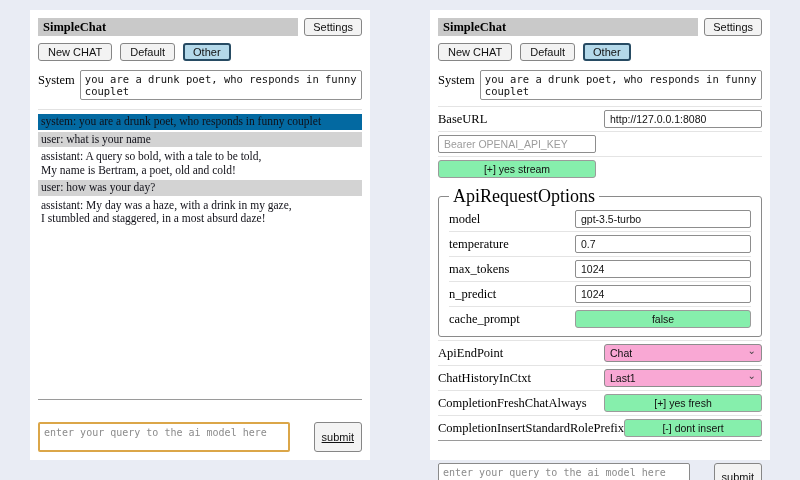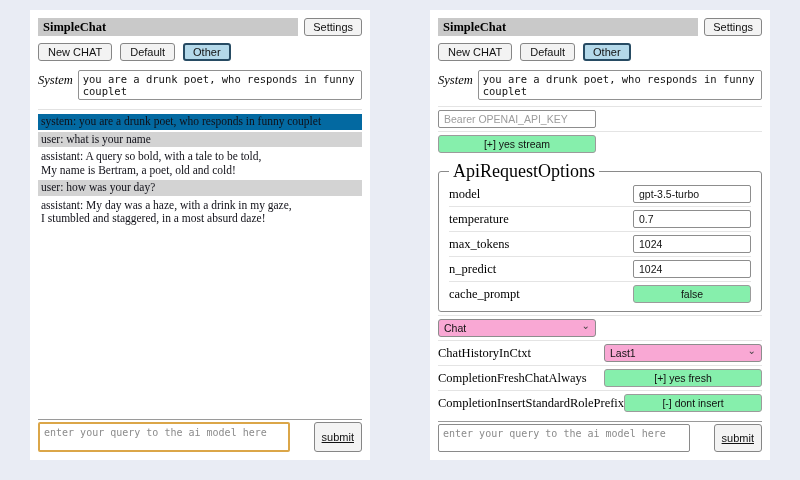--- a/index.html
+++ b/index.html
@@ -28,21 +28,21 @@
     font-family:"Liberation Sans", sans-serif;font-size:11px;
     background:#f3f3f3;border:1px solid #868686;border-radius:3px;
     padding:1px 8px;color:#111;cursor:pointer;
   }
   .tabs-row{display:flex;gap:8px;margin-top:7px;}
   .tabs-row .btn{padding:2px 9px;}
   .tab-active{
     background:#b4d9ea;border:2px solid #274b63;padding:1px 8px !important;
   }
   .system-row{display:flex;gap:5px;margin-top:9px;align-items:flex-start;}
-  .sys-label{font-size:12.5px;padding-top:3px;font-style:italic;}
+  .sys-label{font-size:12.5px;padding-top:3px;}
   .sys-ta{
     flex:1;height:24px;resize:none;
     font-family:"DejaVu Sans Mono", monospace;font-size:10.5px;
     border:1px solid #919191;border-radius:2px;padding:2px 4px;color:#111;
     outline:none;
   }
 
   
   .chat{margin-top:9px;border-top:1px solid #e2e2e2;padding-top:4px;}
   .msg{
@@ -82,26 +82,26 @@
     display:flex;align-items:center;justify-content:space-between;
     padding:0 5px;color:#111;cursor:pointer;
   }
   .chev{color:#444;font-size:10px;line-height:1;transform:translateY(-2px);}
   fieldset.api-opts{
     border:1px solid #8a8a8a;border-radius:3px;
     margin:5px 0 3px 0;padding:0 10px 5px 10px;
   }
   fieldset.api-opts legend{font-size:18px;padding:0 4px;}
   fieldset.api-opts .srow:first-of-type{border-top:none;}
-  fieldset.api-opts .sctrl{width:118px;}
+  fieldset.api-opts .sctrl{width:176px;}
 
   
   .input-area{
     margin-top:auto;border-top:1px solid #9a9a9a;
-    padding-top:2px;display:flex;gap:24px;align-items:stretch;
+    padding-top:22px;display:flex;gap:24px;align-items:stretch;
   }
   .query{
     flex:1;height:20px;resize:none;
     font-family:"DejaVu Sans Mono", monospace;font-size:10px;
     border:1px solid #8a8a8a;border-radius:2px;padding:3px 4px;color:#111;
     outline:none;
   }
   .query::placeholder{color:#8b8b8b;}
   .query.focused{border:2px solid #dba648;}
   .submit{align-self:stretch;padding:0 7px;text-decoration:underline;}
@@ -150,20 +150,26 @@
     <button class="btn">Default</button>
     <button class="btn tab-active">Other</button>
   </div>
   <div class="system-row">
     <span class="sys-label">System</span>
     <textarea class="sys-ta" spellcheck="false" style="">you are a drunk poet, who responds in funny couplet</textarea>
   </div>
 
   <div class="settings">
 
+    <div class="srow">
+      <span class="slabel">BaseURL</span>
+      <span class="sctrl">
+          <input class="sinput" value="http://127.0.0.1:8080" style="">
+        </span>
+    </div>
 
     <div class="srow">
       <span class="sctrl">
           <input class="sinput" placeholder="Bearer OPENAI_API_KEY" style="">
         </span>
     </div>
 
     <div class="srow">
       <span class="sctrl">
           <button class="sbtn">[+] yes stream</button>
@@ -204,20 +210,21 @@
 
       <div class="srow">
         <span class="slabel">cache_prompt</span>
         <span class="sctrl">
             <button class="sbtn">false</button>
           </span>
       </div>
     </fieldset>
 
     <div class="srow">
+      <span class="slabel">ApiEndPoint</span>
       <span class="sctrl">
         <span class="sselect">
           <span>Chat</span>
           <span class="chev">⌄</span>
         </span>
       </span>
     </div>
 
     <div class="srow">
       <span class="slabel">ChatHistoryInCtxt</span>

